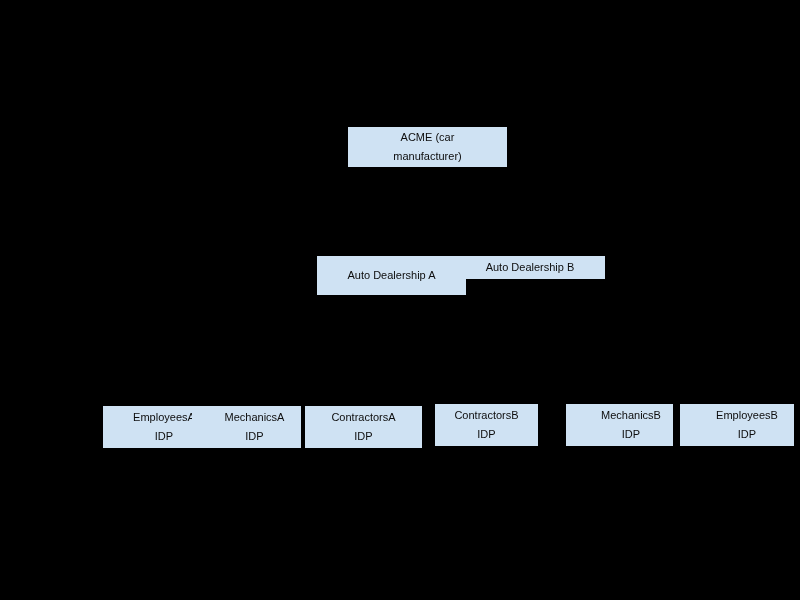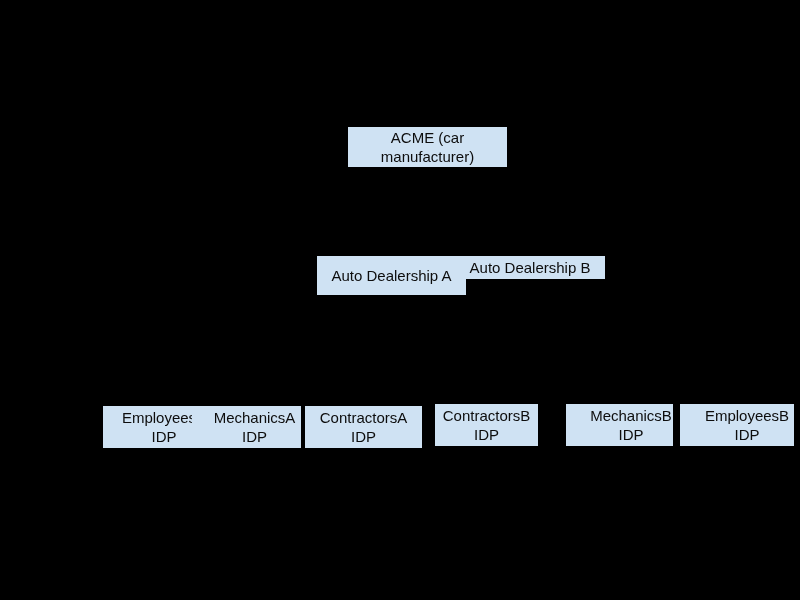--- a/index.html
+++ b/index.html
@@ -19,21 +19,21 @@
     position: absolute;
     background: var(--node-fill, #cfe2f3);
     color: var(--node-text, #0d0d0d);
     display: flex;
     align-items: center;
     justify-content: center;
     text-align: center;
     box-sizing: border-box;
   }
   .node-label {
-    font-size: 15px;
+    font-size: 11px;
     line-height: 19px;
     white-space: pre-line;
   }
   
   .n-acme          { left: 348px; top: 127px; width: 159px; height: 40px; }
   .n-dealership-a  { left: 277px; top: 256px; width: 149px; height: 39px; margin-left: 40px; }
   .n-dealership-b  { left: 455px; top: 256px; width: 150px; height: 23px; }
   .n-employees-a   { left:  63px; top: 406px; width: 122px; height: 42px; margin-left: 40px; }
   .n-mechanics-a   { left: 192px; top: 406px; width: 109px; height: 42px; padding-left: 16px; }
   .n-contractors-a { left: 305px; top: 406px; width: 117px; height: 42px; }

